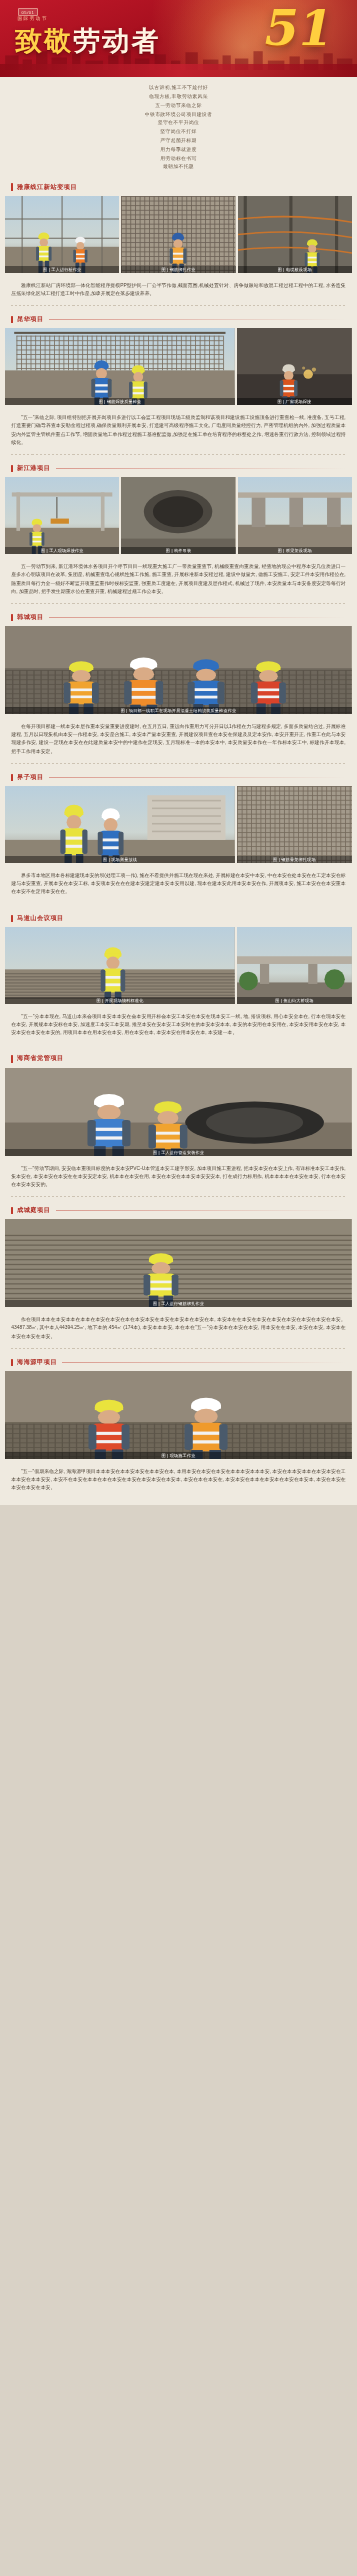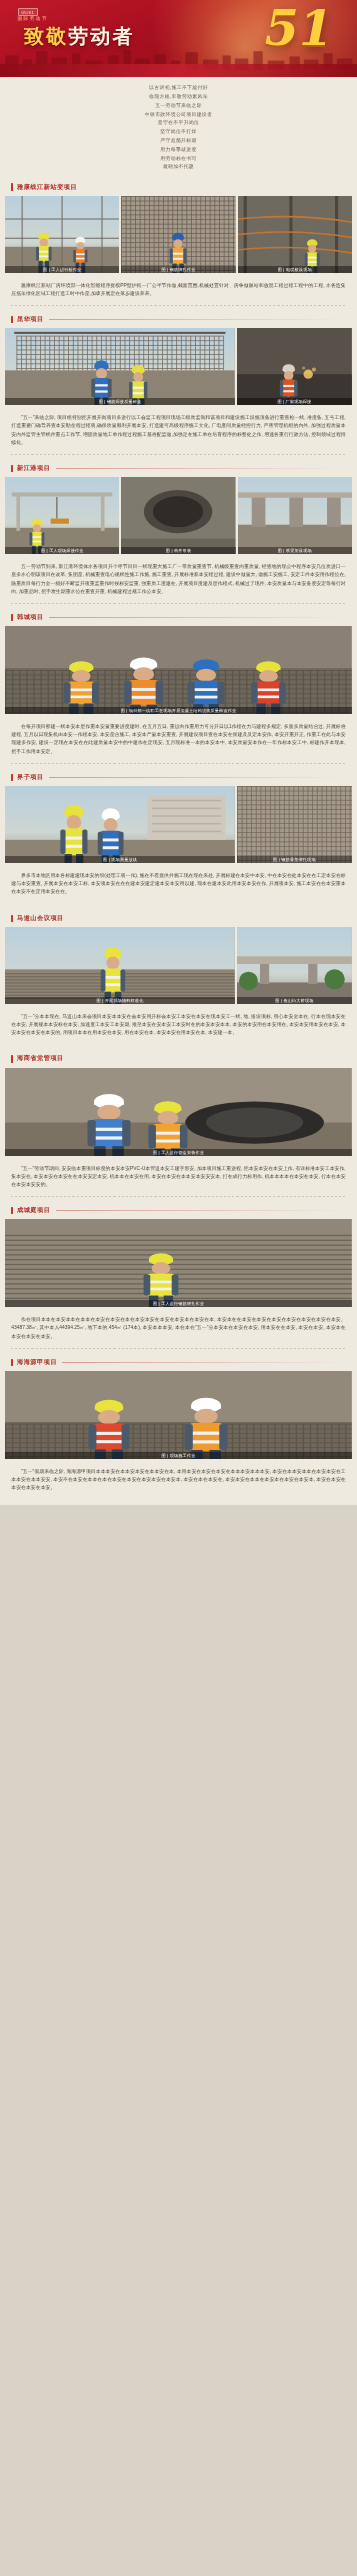--- a/index.html
+++ b/index.html
@@ -48,24 +48,24 @@
   }
   .hero-sub {
     position: absolute;
     left: 17.5px; top: 16px;
     font-size: 4.6px;
     letter-spacing: 1.5px;
     color: #ffd9ae;
   }
   .hero-title {
     position: absolute;
-    left: 24px; top: 23px;
+    left: 15px; top: 23px;
     font-family: "DejaVu Serif", serif;
     font-weight: bold;
-    font-size: 20px;
+    font-size: 27px;
     letter-spacing: 2.1px;
     color: #fff4e2;
     text-shadow: 0 1px 0 #7a0712, 0 2.1px 5.2px rgba(0,0,0,0.35);
     white-space: nowrap;
     text-align: right;
   }
   .hero-title .accent { color: #ffd24a; }
   .hero-51 {
     position: absolute;
     right: 24px; top: 4.1px;

